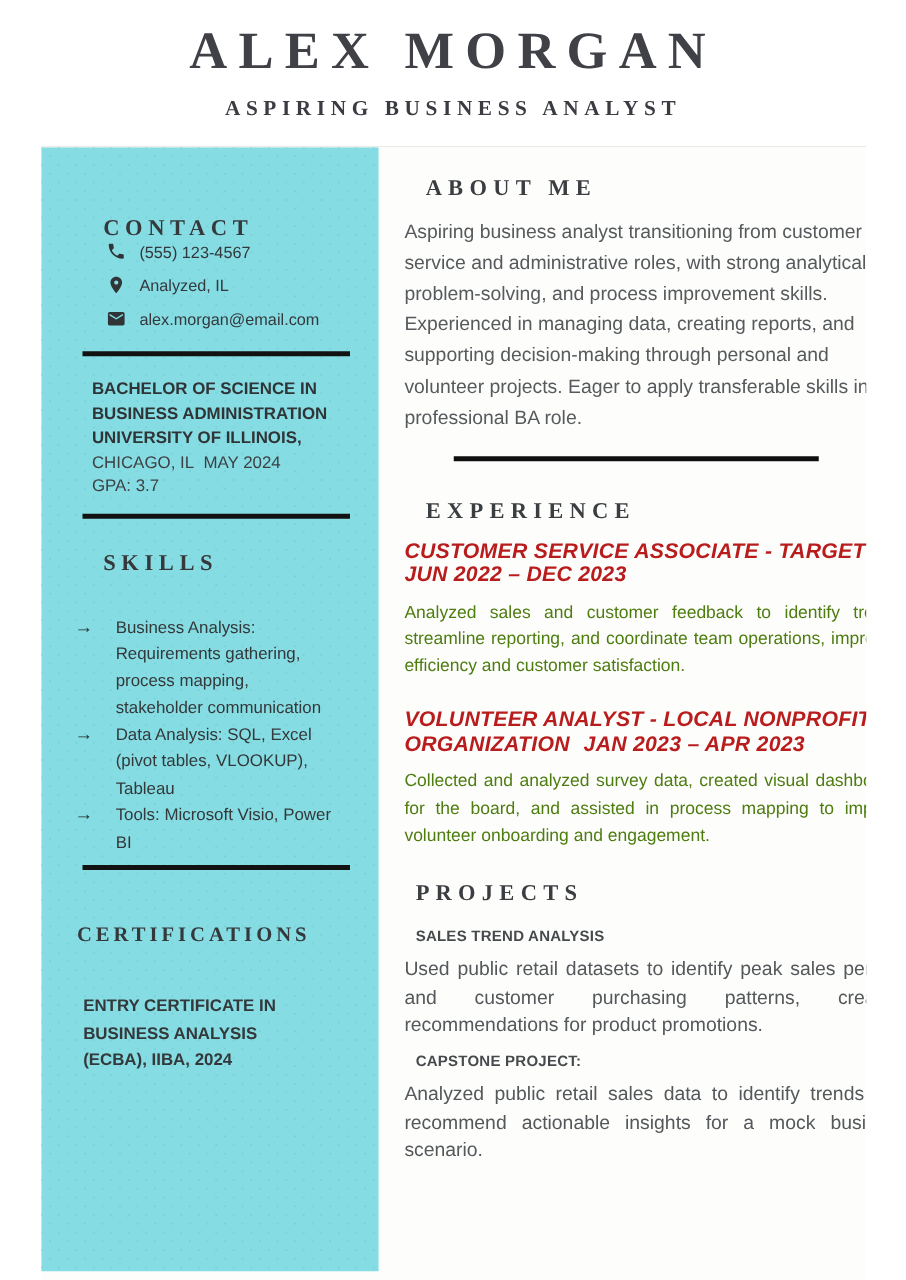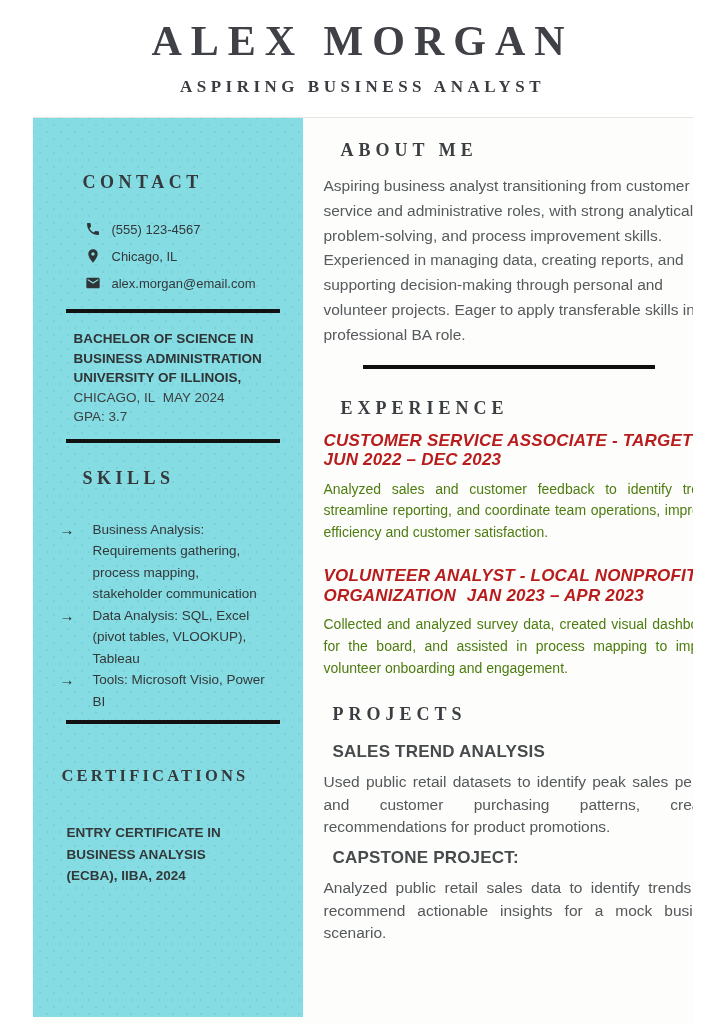--- a/index.html
+++ b/index.html
@@ -64,21 +64,21 @@
   .sb-heading {
     font-family: "Liberation Serif", serif;
     font-weight: 700;
     font-size: 18px;
     letter-spacing: 4.5px;
     color: #35393b;
     padding-left: 50px;
   }
   .sb-heading.certs { padding-left: 29px; letter-spacing: 3.2px; font-size: 16.5px; }
 
-  .contact-list { list-style: none; margin-top: 28px; }
+  .contact-list { list-style: none; }
   .contact-item {
     display: flex;
     align-items: center;
     padding-left: 52px;
     margin-bottom: 11px;
     font-size: 13px;
     color: #33383c;
   }
   .contact-item .icon { width: 16px; height: 16px; margin-right: 11px; flex: 0 0 16px; }
   .contact-item .icon svg { width: 16px; height: 16px; display: block; fill: #2f3437; }
@@ -178,21 +178,21 @@
     line-height: 21.6px;
     color: #4d7c0f;
     text-align: justify;
   }
   .job + .job { margin-top: 23px; }
 
   .proj { margin-top: 17px; }
   .proj + .proj { margin-top: 10px; }
   .proj-title {
     font-weight: 700;
-    font-size: 17px;
+    font-size: 12px;
     letter-spacing: 0.2px;
     color: #474a4c;
     padding-left: 9px;
   }
   .proj-desc {
     margin-top: 9px;
     font-size: 15.5px;
     line-height: 22.4px;
     color: #54585a;
     text-align: justify;
@@ -222,21 +222,21 @@
                 </svg>
             </span>
             <span>(555) 123-4567</span>
           </li>
           <li class="contact-item">
             <span class="icon">
               <svg viewBox="0 0 24 24">
                   <path d="M12 2C8.13 2 5 5.13 5 9c0 5.25 7 13 7 13s7-7.75 7-13c0-3.87-3.13-7-7-7zm0 9.5c-1.38 0-2.5-1.12-2.5-2.5s1.12-2.5 2.5-2.5 2.5 1.12 2.5 2.5-1.12 2.5-2.5 2.5z"></path>
                 </svg>
             </span>
-            <span>Chicago, IL</span>
+            <span>Analyzed, IL</span>
           </li>
           <li class="contact-item">
             <span class="icon">
               <svg viewBox="0 0 24 24">
                   <path d="M20 4H4c-1.1 0-1.99.9-1.99 2L2 18c0 1.1.9 2 2 2h16c1.1 0 2-.9 2-2V6c0-1.1-.9-2-2-2zm0 4l-8 5-8-5V6l8 5 8-5v2z"></path>
                 </svg>
             </span>
             <span>alex.morgan@email.com</span>
           </li>
         </ul>

